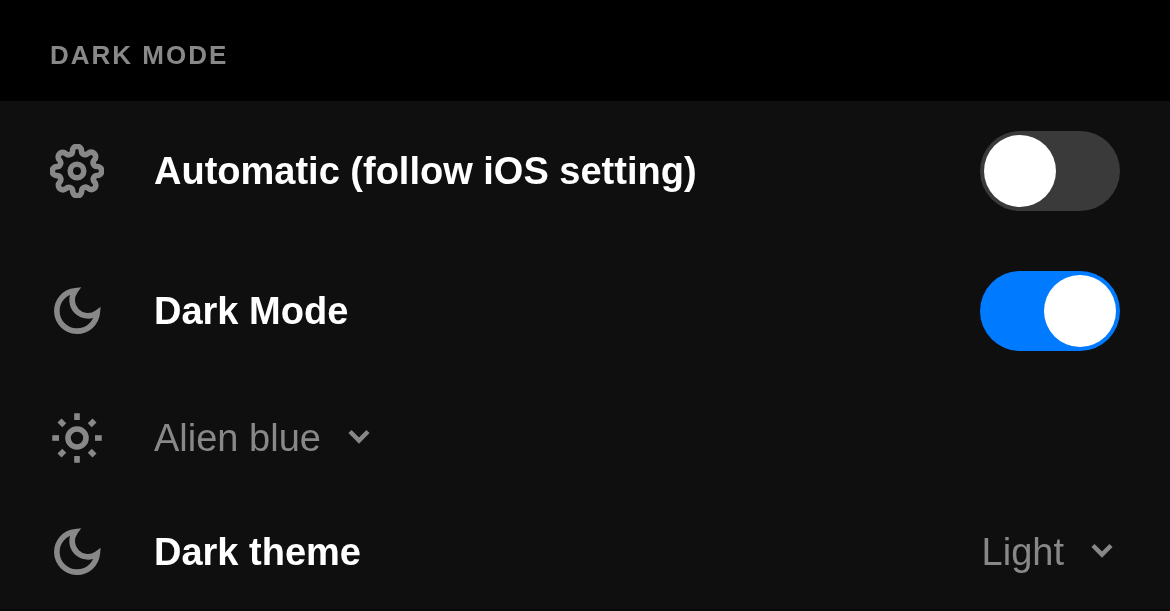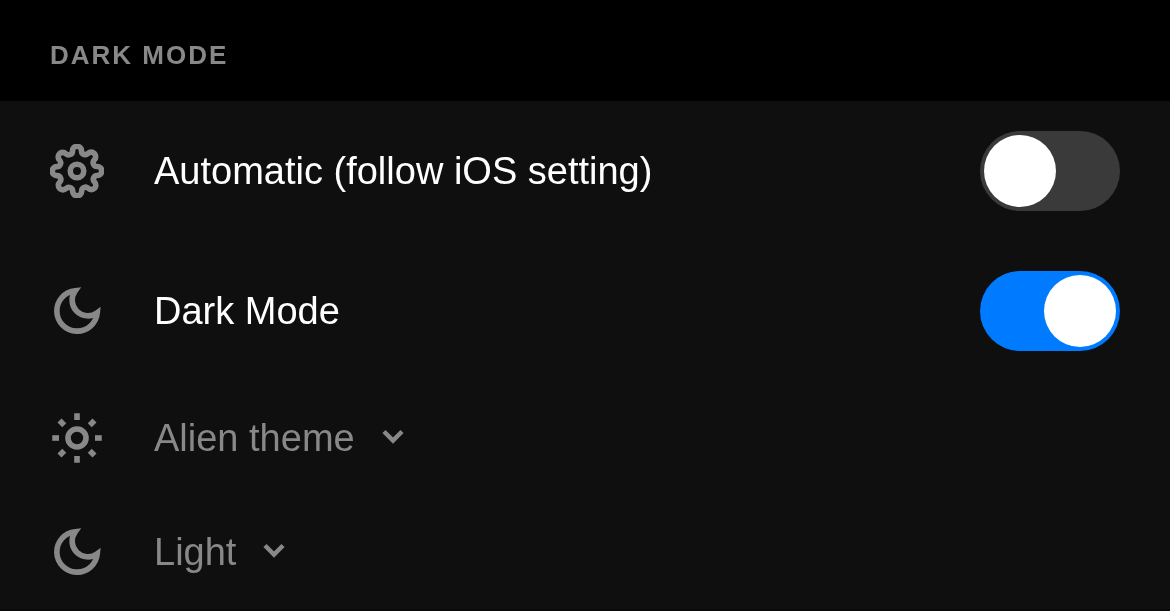--- a/index.html
+++ b/index.html
@@ -44,21 +44,21 @@
     .icon-wrapper svg {
       width: 54px;
       height: 54px;
       stroke: #888888;
       fill: none;
       stroke-width: 2.5;
     }
     .setting-label {
       color: #ffffff;
       font-size: 38px;
-      font-weight: 400;
+      font-weight: 700;
       flex: 1;
     }
     .toggle {
       width: 140px;
       height: 80px;
       border-radius: 40px;
       position: relative;
       cursor: pointer;
       flex-shrink: 0;
     }
@@ -144,35 +144,36 @@
         <line x1="12" y1="20" x2="12" y2="23"></line>
         <line x1="4.22" y1="4.22" x2="6.34" y2="6.34"></line>
         <line x1="17.66" y1="17.66" x2="19.78" y2="19.78"></line>
         <line x1="1" y1="12" x2="4" y2="12"></line>
         <line x1="20" y1="12" x2="23" y2="12"></line>
         <line x1="4.22" y1="19.78" x2="6.34" y2="17.66"></line>
         <line x1="17.66" y1="6.34" x2="19.78" y2="4.22"></line>
       </svg>
     </div>
     <div class="select-value">
-      <span class="select-text">Alien theme</span>
+      <span class="select-text">Alien blue</span>
       <span class="chevron">
         <svg viewBox="0 0 24 24">
             <polyline points="6 9 12 15 18 9"></polyline>
           </svg>
       </span>
     </div>
   </div>
 
   <div class="setting-row">
     <div class="icon-wrapper">
       <svg viewBox="0 0 24 24">
         <path d="M21 12.79A9 9 0 1 1 11.21 3 7 7 0 0 0 21 12.79z"></path>
       </svg>
     </div>
+    <div class="setting-label">Dark theme</div>
     <div class="select-value">
       <span class="select-text">Light</span>
       <span class="chevron">
         <svg viewBox="0 0 24 24">
             <polyline points="6 9 12 15 18 9"></polyline>
           </svg>
       </span>
     </div>
   </div>
 

